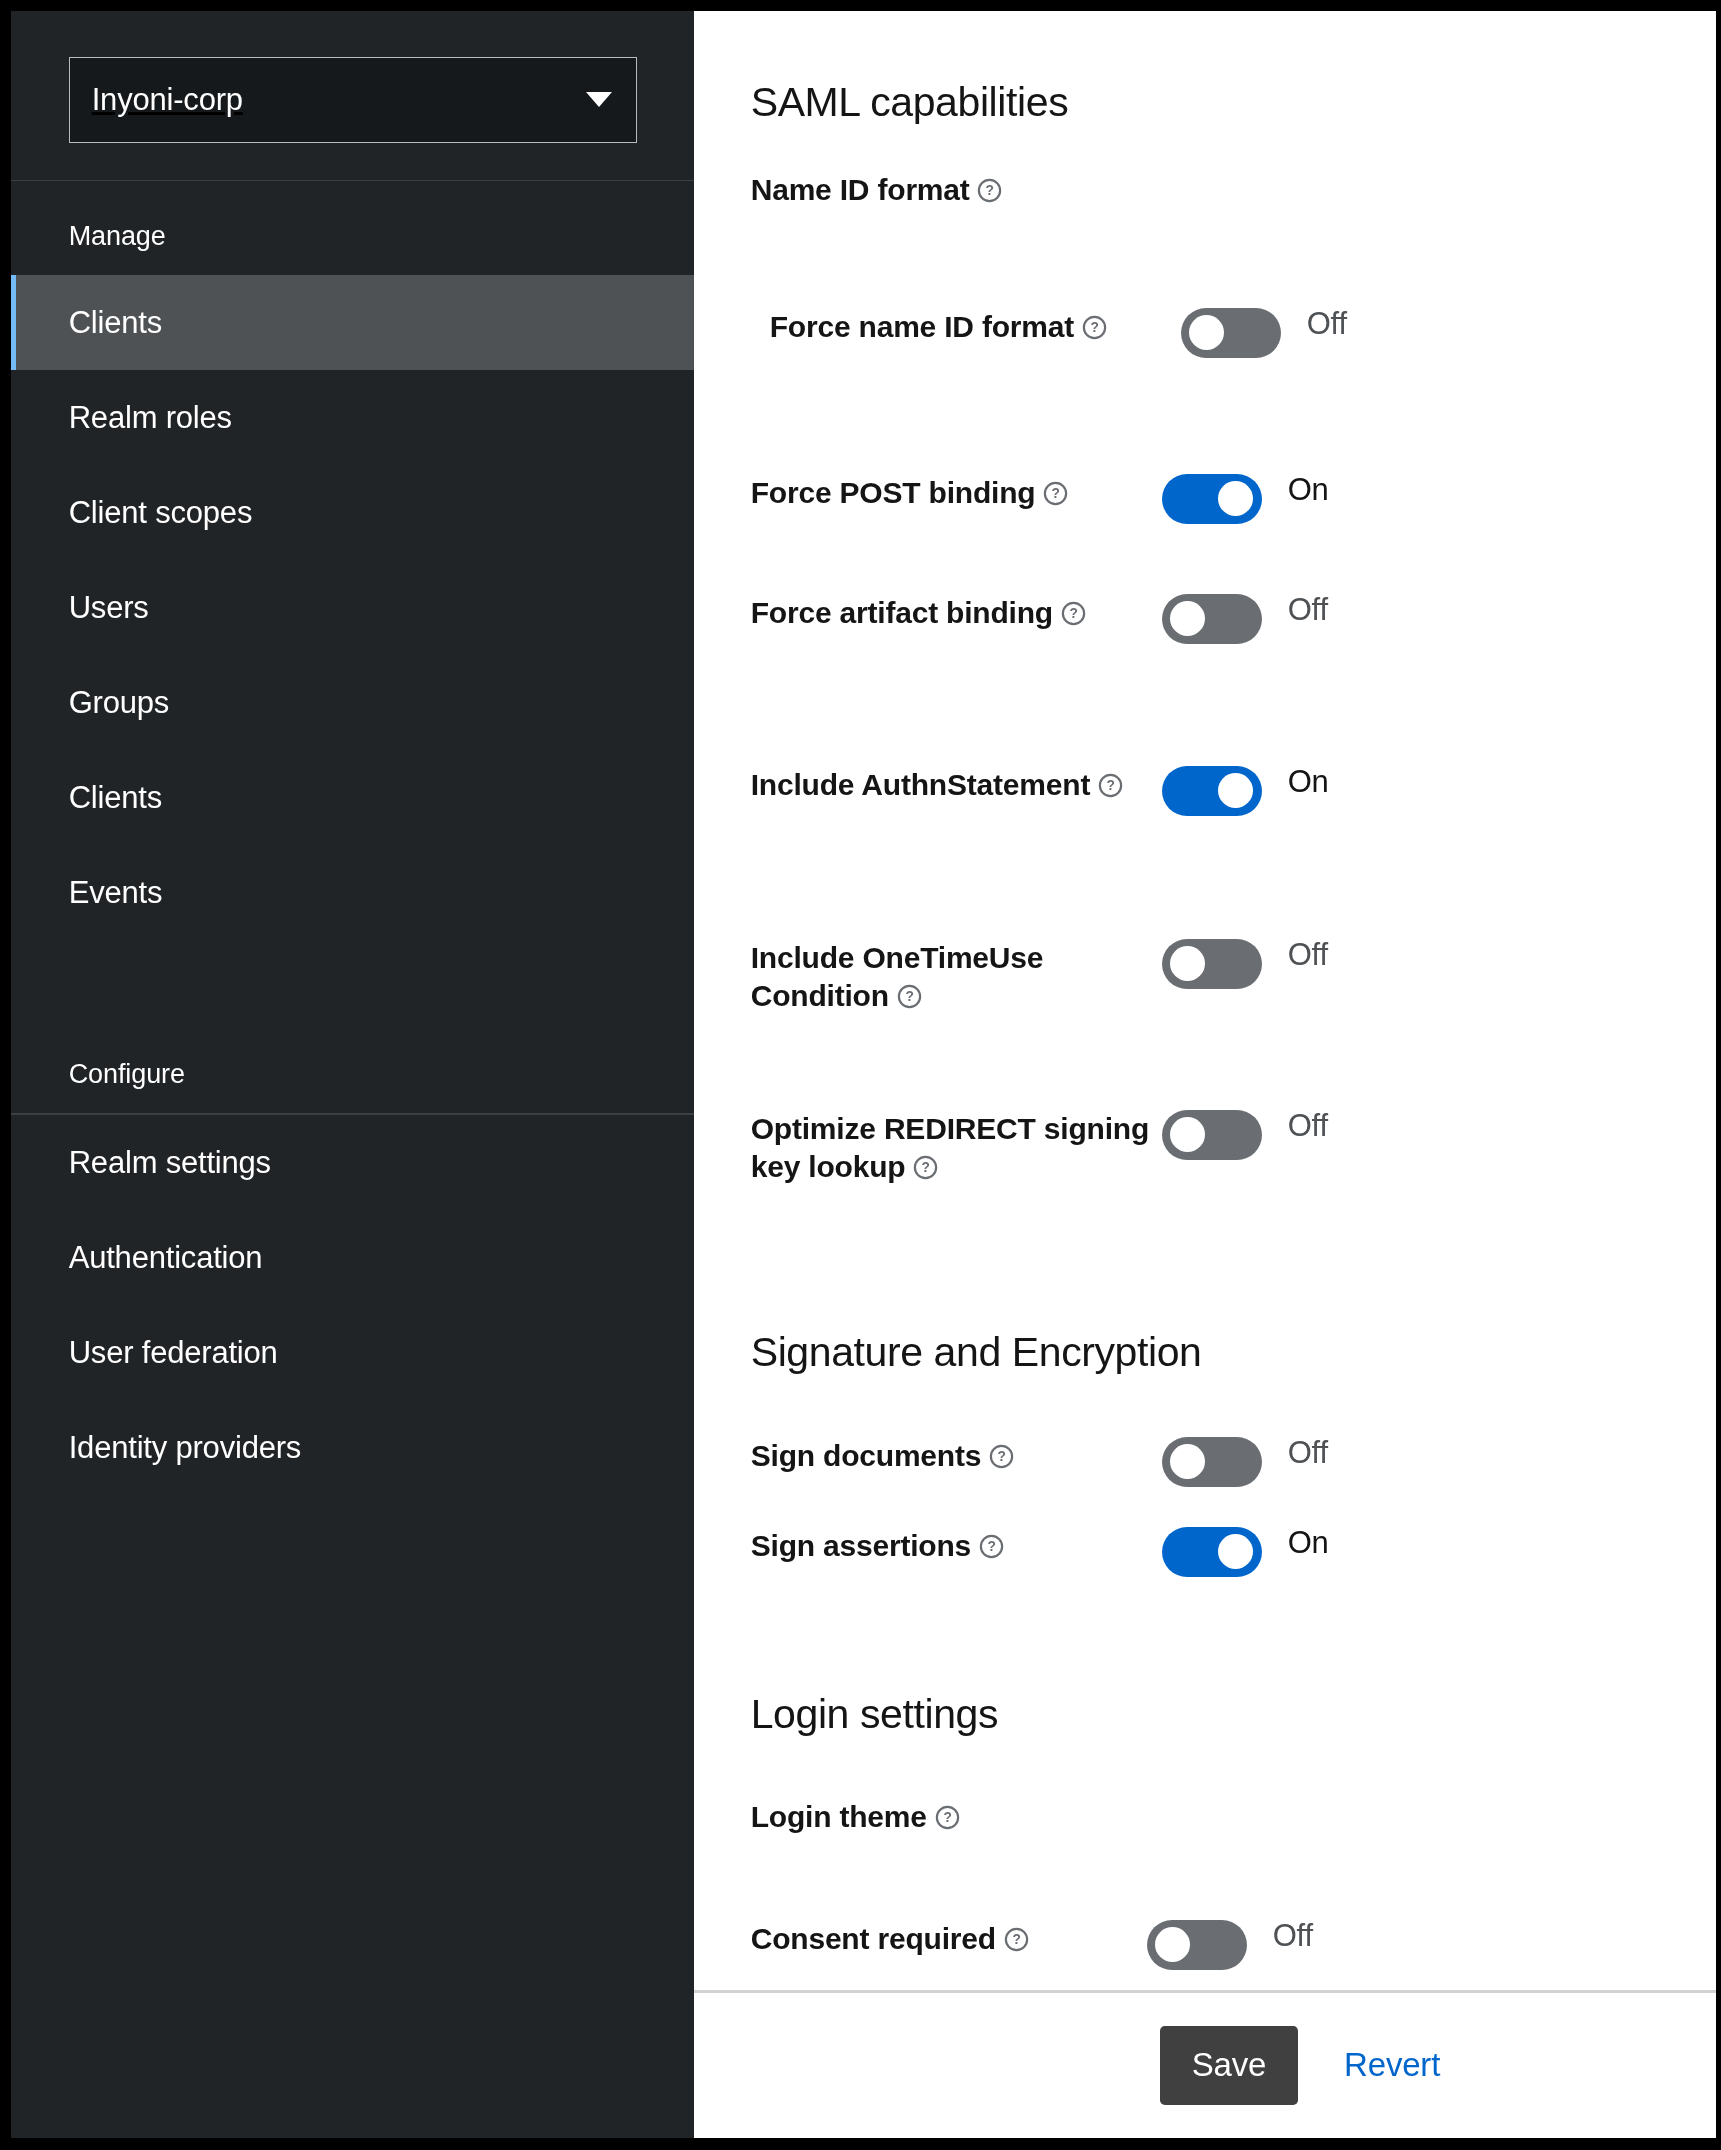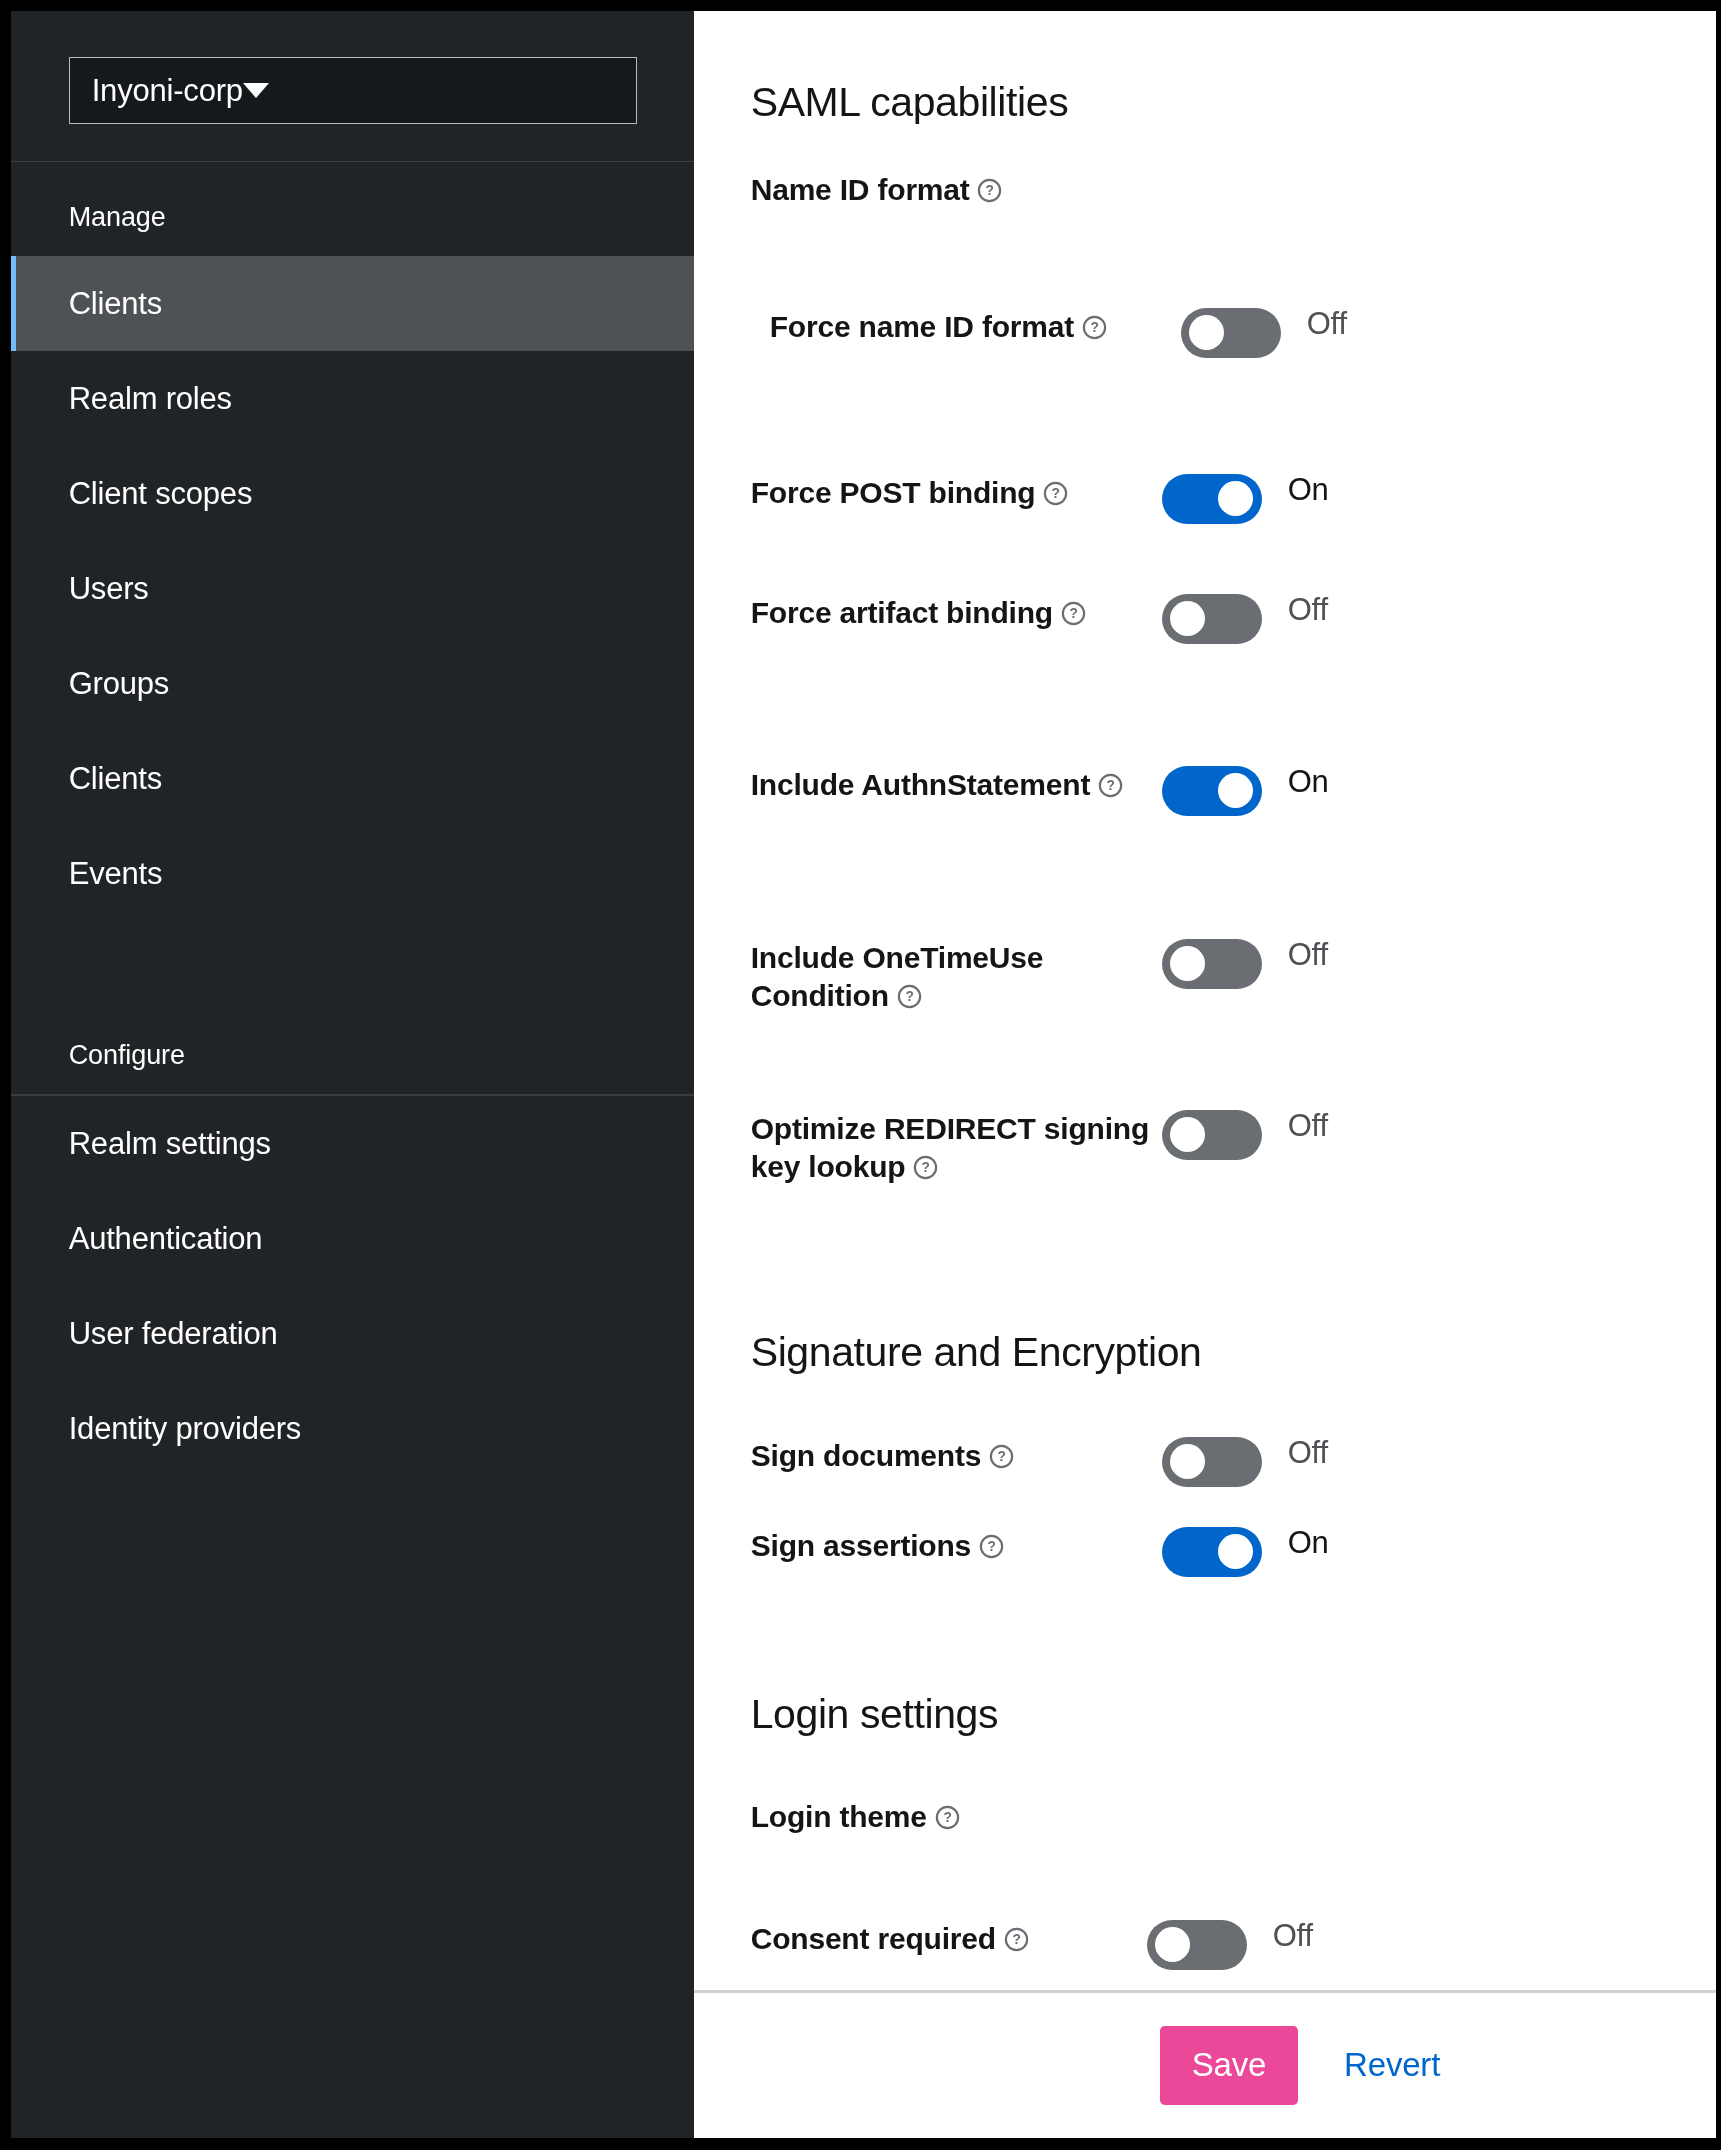--- a/index.html
+++ b/index.html
@@ -38,27 +38,29 @@
     display: flex;
     flex-direction: column;
     position: relative;
   }
 
   .realm-select-wrap {
     padding: 46px 57px 37px 58px;
   }
 
   .realm-select {
-    height: 67px;
+    height: 86px;
     background: #16191c;
     border: 1.8px solid #b8bbbe;
     display: flex;
     align-items: center;
+    justify-content: space-between;
     padding: 0 21.4px 0 22px;
     cursor: pointer;
+    text-decoration: underline;
   }
 
   .realm-select-label {
     color: #ffffff;
     font-size: 31px;
     letter-spacing: -0.2px;
     line-height: 1;
   }
 
   .caret-down {
@@ -208,21 +210,21 @@
   .footer {
     flex: 0 0 auto;
     border-top: 3px solid #d2d2d2;
     height: 148px;
     display: flex;
     align-items: center;
     padding-left: 466px;
   }
 
   .btn-save {
-    background: #ec4899;
+    background: #404040;
     color: #ffffff;
     border: none;
     border-radius: 4.8px;
     height: 79px;
     padding: 0 32px;
     font-size: 33px;
     font-family: "Liberation Sans", sans-serif;
     letter-spacing: -0.2px;
     cursor: pointer;
   }

